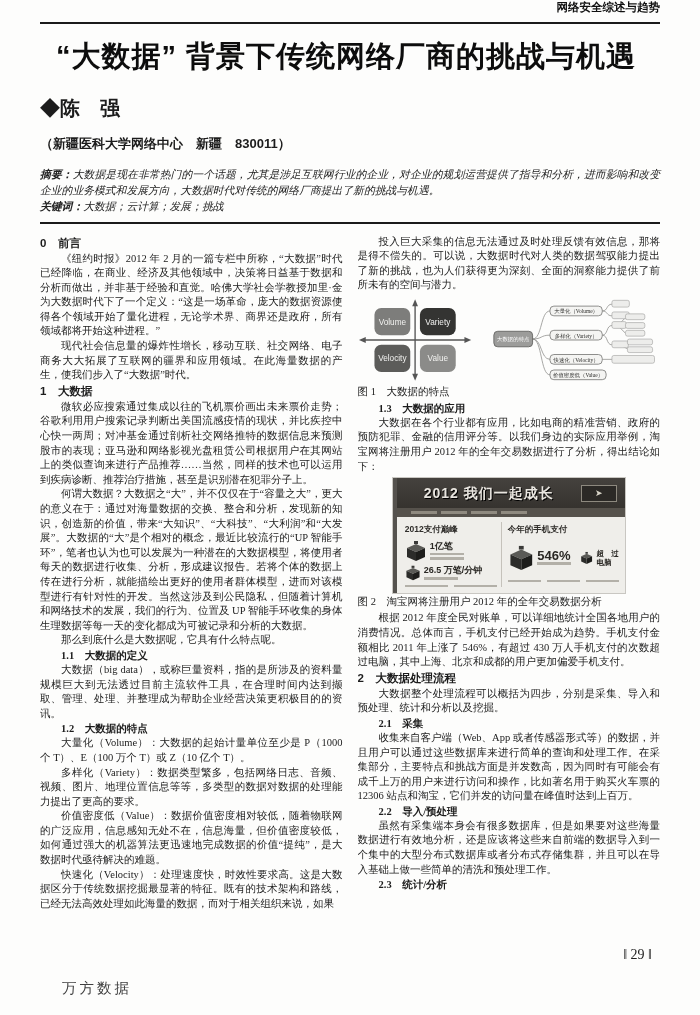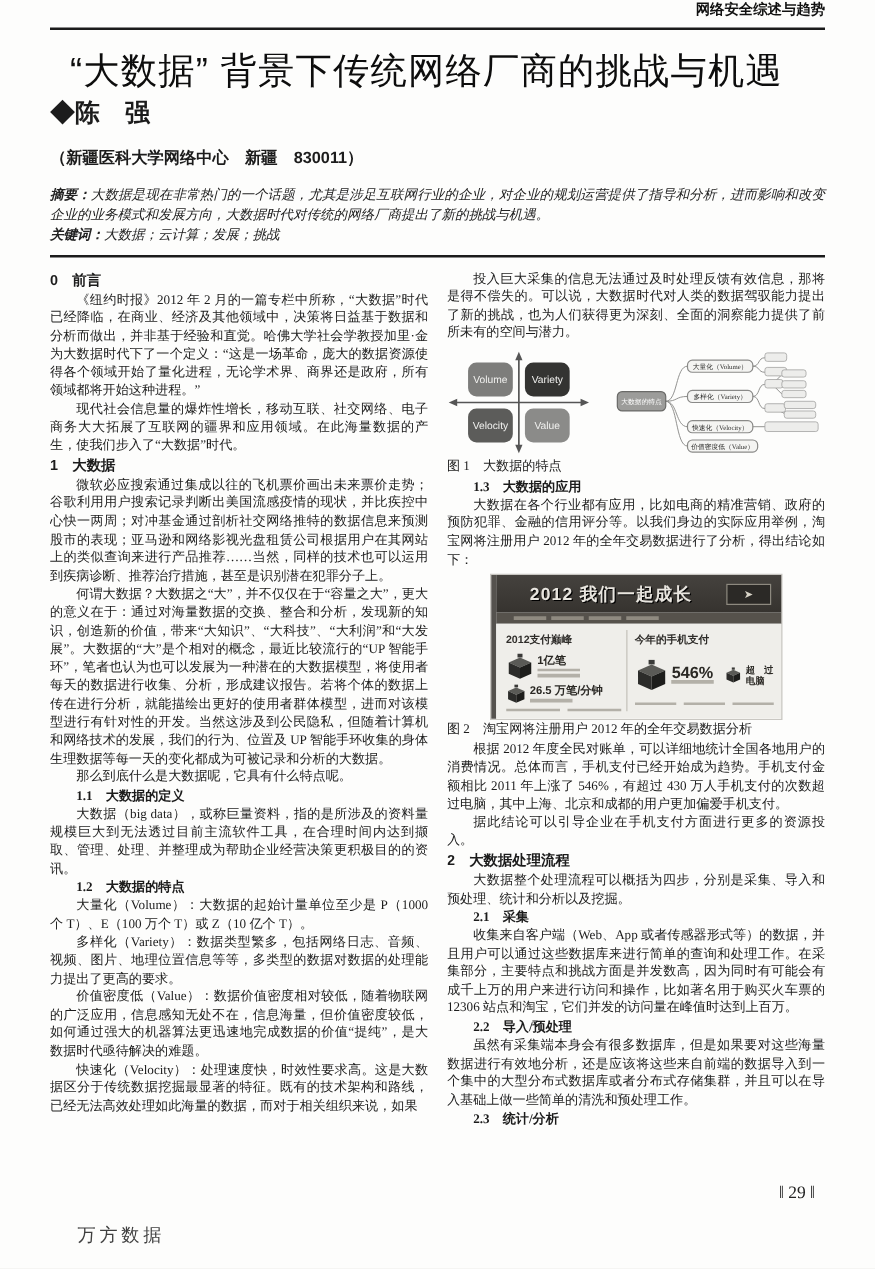--- a/index.html
+++ b/index.html
@@ -5,22 +5,22 @@
   html,body{margin:0;padding:0;background:#e9e9e7;}
   .page{position:relative;width:700px;height:1015px;background:#fdfdfc;margin:0 auto;overflow:hidden;
         font-family:"Liberation Serif","DejaVu Serif",serif;color:#1c1c1c;}
   .content{position:absolute;left:40px;top:0;width:620px;}
 
   .head-tag{text-align:right;font-family:"Liberation Sans","DejaVu Sans",sans-serif;
             font-weight:bold;font-size:11.5px;color:#111;}
   .rule-thin{border:0;border-top:2.2px solid #1b1b1b;margin:7px 0 0 0;}
   .rule-thick{border:0;border-top:2.4px solid #1b1b1b;margin:7px 0 0 0;}
 
-  .title{margin:13px 0 0 16px;font-family:"Liberation Sans","DejaVu Sans",sans-serif;
-         font-weight:normal;font-size:29px;letter-spacing:1px;color:#0d0d0d;}
+  .title{margin:13px 0 18px 16px;font-family:"Liberation Sans","DejaVu Sans",sans-serif;
+         font-weight:bold;font-size:29px;letter-spacing:1px;color:#0d0d0d;}
   .author{font-family:Liberation Sans, sans-serif;
           font-weight:bold;font-size:20px;}
   .affil{margin-top:13px;font-family:"Liberation Sans","DejaVu Sans",sans-serif;
          font-weight:bold;font-size:13px;}
 
   .abstract{margin-top:14px;font-style:italic;font-size:10.8px;line-height:15.5px;text-align:justify;color:#222;}
   .abstract .lbl{font-weight:bold;}
   .kw{margin-top:1px;}
 
   .columns{display:flex;gap:15px;margin-top:11px;}
@@ -248,21 +248,20 @@
                     <i></i>
                     <i></i>
                   </div>
               </div>
             </div>
           </div>
           <div class="fig-caption">图 2　淘宝网将注册用户 2012 年的全年交易数据分析</div>
         </div>
 
         <p>根据 2012 年度全民对账单，可以详细地统计全国各地用户的消费情况。总体而言，手机支付已经开始成为趋势。手机支付金额相比 2011 年上涨了 546%，有超过 430 万人手机支付的次数超过电脑，其中上海、北京和成都的用户更加偏爱手机支付。</p>
-        <p>据此结论可以引导企业在手机支付方面进行更多的资源投入。</p>
         <div class="h-main">2　大数据处理流程</div>
         <p>大数据整个处理流程可以概括为四步，分别是采集、导入和预处理、统计和分析以及挖掘。</p>
         <div class="h-sub">2.1　采集</div>
         <p>收集来自客户端（Web、App 或者传感器形式等）的数据，并且用户可以通过这些数据库来进行简单的查询和处理工作。在采集部分，主要特点和挑战方面是并发数高，因为同时有可能会有成千上万的用户来进行访问和操作，比如著名用于购买火车票的 12306 站点和淘宝，它们并发的访问量在峰值时达到上百万。</p>
         <div class="h-sub">2.2　导入/预处理</div>
         <p>虽然有采集端本身会有很多数据库，但是如果要对这些海量数据进行有效地分析，还是应该将这些来自前端的数据导入到一个集中的大型分布式数据库或者分布式存储集群，并且可以在导入基础上做一些简单的清洗和预处理工作。</p>
         <div class="h-sub">2.3　统计/分析</div>
       </div>
     </div>
   </div>

